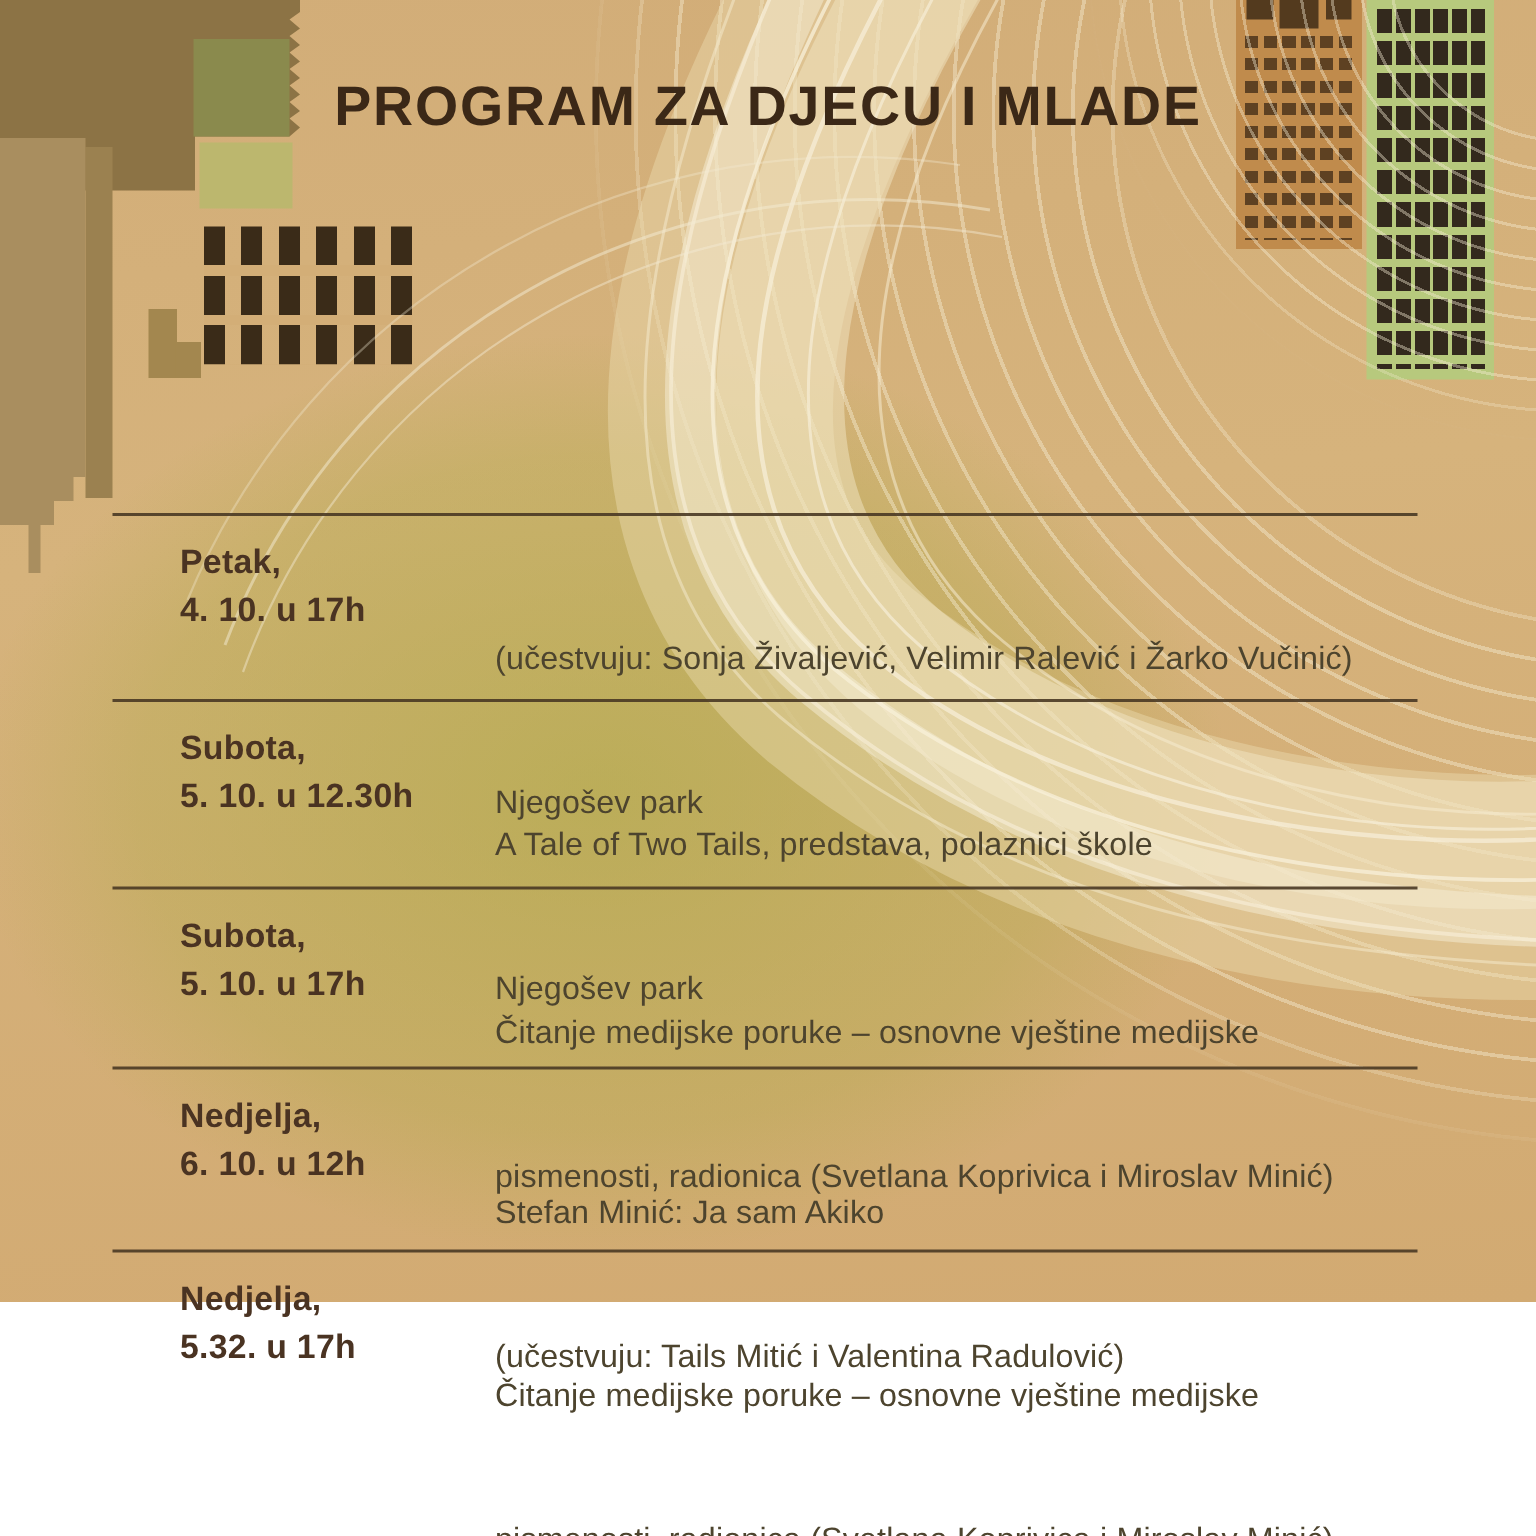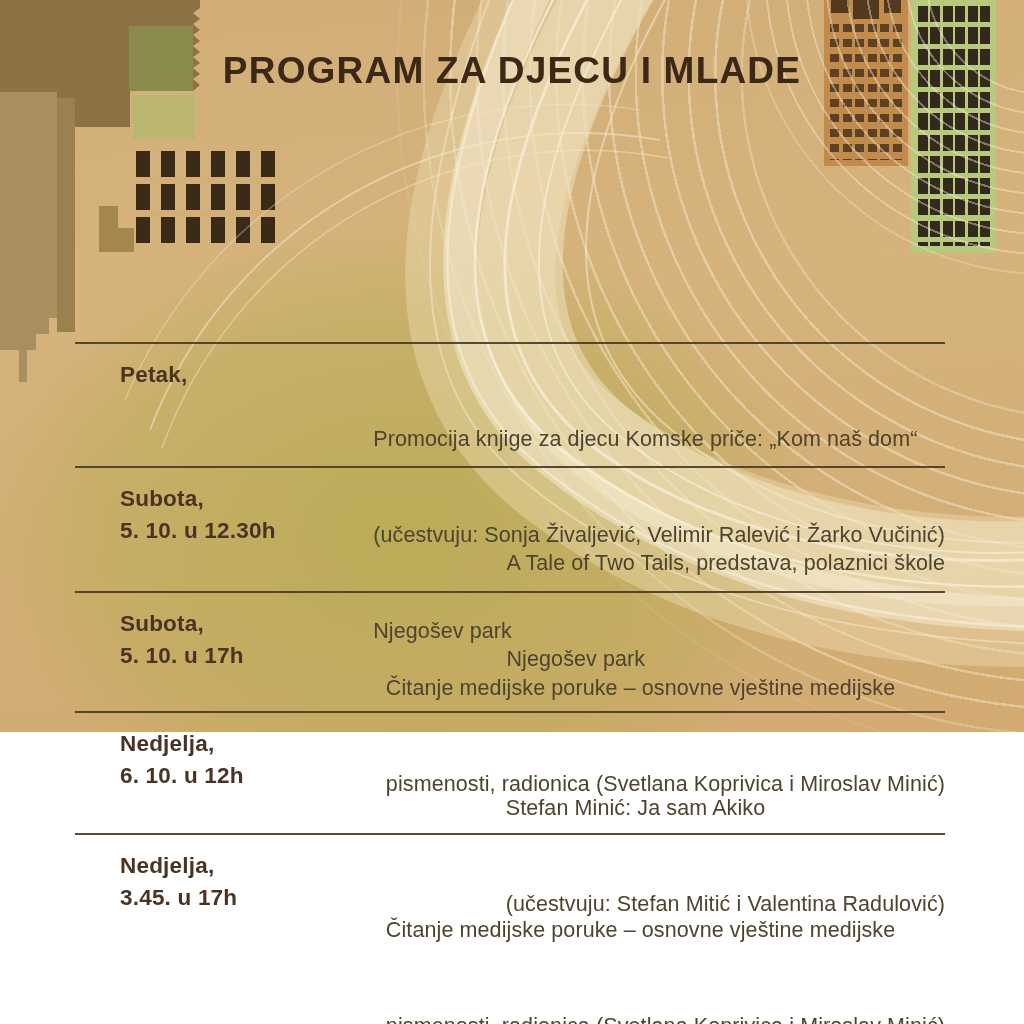--- a/index.html
+++ b/index.html
@@ -1,18 +1,18 @@
 <!DOCTYPE html>
 <html><head>
 <meta charset="utf-8">
 <style>
   html,body{margin:0;padding:0;}
   body{width:1024px;height:1024px;overflow:hidden;}
   .canvas{
-    position:relative;width:1024px;height:732px;
+    position:relative;width:1024px;height:868px;
     font-family:"Liberation Sans",sans-serif;
     background:
       radial-gradient(ellipse 560px 410px at 400px 530px, rgba(166,170,62,.55), rgba(166,170,62,.28) 55%, rgba(166,170,62,0) 75%),
       linear-gradient(175deg,#d2ad78 0%,#d6b37c 40%,#d2aa72 100%);
   }
   .layer{position:absolute;inset:0;pointer-events:none;}
 
   
   .rings-a{
     background:repeating-radial-gradient(circle at 1085px 75px, rgba(247,238,213,0) 0 24px, rgba(247,238,213,.42) 24px 26.5px);
@@ -55,21 +55,21 @@
   .step1{left:99px;top:206px;width:19px;height:46px;}
   .step2{left:117px;top:228px;width:17px;height:24px;}
 
   
   .title{
     position:absolute;top:50px;left:0;width:100%;text-align:center;
     font-size:37px;font-weight:800;letter-spacing:1.2px;color:#3b2817;
   }
   .row{position:absolute;left:75px;width:870px;}
   .row .rule{height:0;border-top:2px solid rgba(73,57,36,.9);}
-  .row .rbody{display:flex;padding-top:15px;justify-content:space-between;}
+  .row .rbody{display:flex;padding-top:15px;}
   .date{margin-left:45px;width:210px;flex:0 0 210px;font-weight:bold;
         font-size:22.5px;line-height:32px;color:#4a3322;letter-spacing:.2px;}
   .desc{font-size:21.5px;line-height:32px;color:#4d442e;white-space:pre-wrap;letter-spacing:.1px;}
   .r1{top:342px;} .r2{top:466px;} .r3{top:591px;} .r4{top:711px;} .r5{top:833px;}
 </style>
 </head>
 <body>
 
 <div class="canvas">
 
@@ -112,23 +112,23 @@
     <path d="M125,400 A480,480 0 0 1 640,110" stroke="#f4ecd4" stroke-width="1.5" opacity="0.35"></path>
   </svg>
 
   <div class="title">PROGRAM ZA DJECU I MLADE</div>
 
   <div class="row r1">
     <div class="rule"></div>
     <div class="rbody">
       <div class="date">
         <div>Petak,</div>
+        <div>4. 10. u 17h</div>
       </div>
       <div class="desc">
-        <div>Promocija knjige za djecu Komske priče: „Kom naš dom“</div>
         <div>(učestvuju: Sonja Živaljević, Velimir Ralević i Žarko Vučinić)</div>
         <div>Njegošev park</div>
       </div>
     </div>
   </div>
 
   <div class="row r2">
     <div class="rule"></div>
     <div class="rbody">
       <div class="date">
@@ -158,31 +158,31 @@
 
   <div class="row r4">
     <div class="rule"></div>
     <div class="rbody">
       <div class="date">
         <div>Nedjelja,</div>
         <div>6. 10. u 12h</div>
       </div>
       <div class="desc">
         <div>Stefan Minić: Ja sam Akiko</div>
-        <div>(učestvuju: Stefan Mitić i Valentina Radulović)</div>
+        <div>(učestvuju: Tails Mitić i Valentina Radulović)</div>
       </div>
     </div>
   </div>
 
   <div class="row r5">
     <div class="rule"></div>
     <div class="rbody">
       <div class="date">
         <div>Nedjelja,</div>
-        <div>3.45. u 17h</div>
+        <div>5.32. u 17h</div>
       </div>
       <div class="desc">
         <div>Čitanje medijske poruke – osnovne vještine medijske</div>
         <div>pismenosti, radionica (Svetlana Koprivica i Miroslav Minić)</div>
         
       </div>
     </div>
   </div>
 
 </div>

